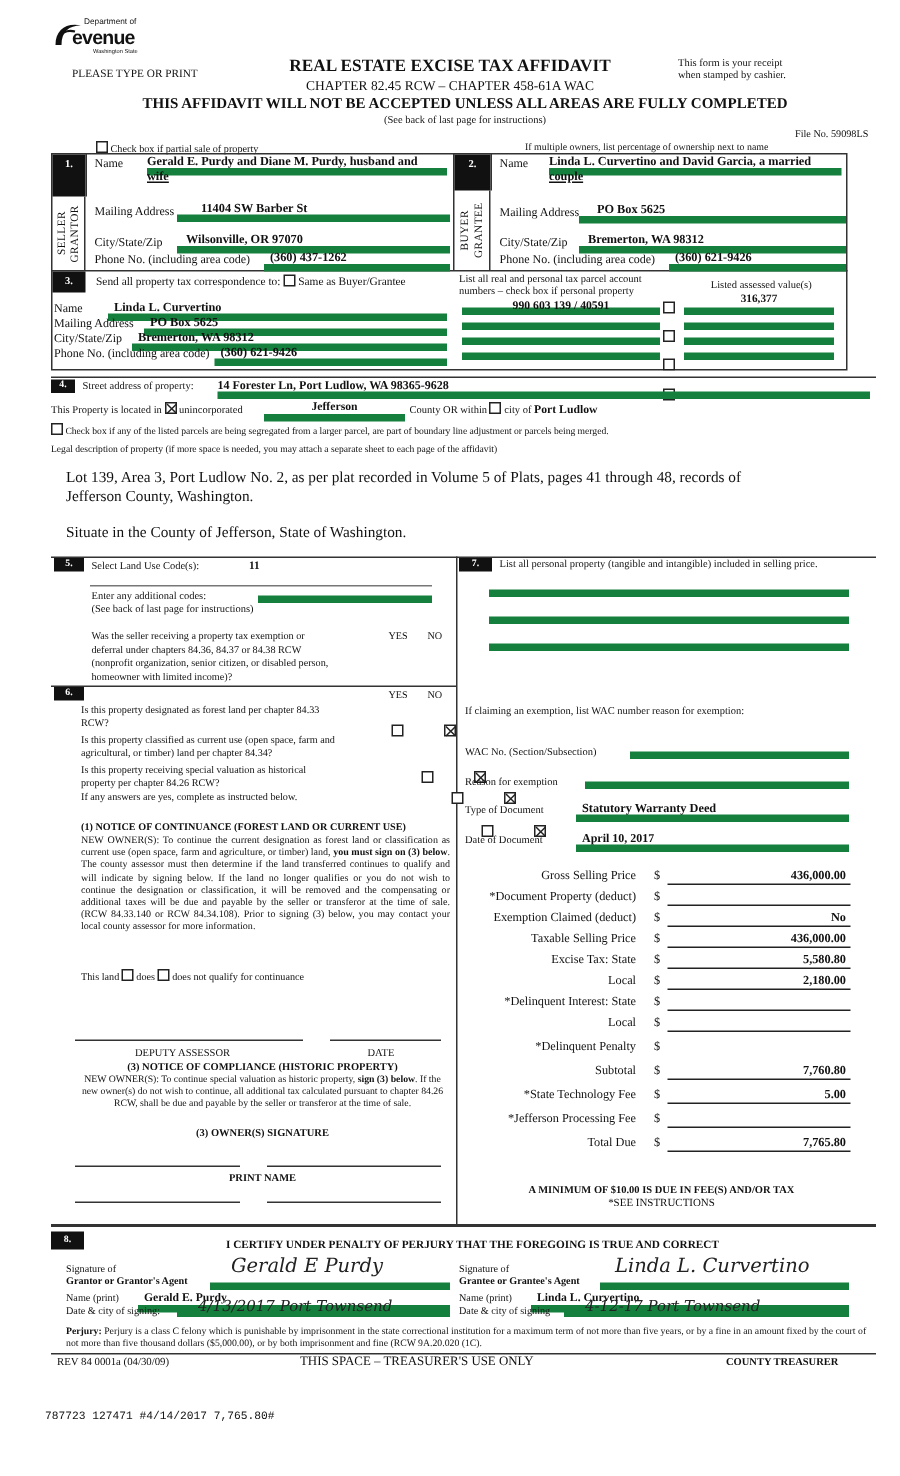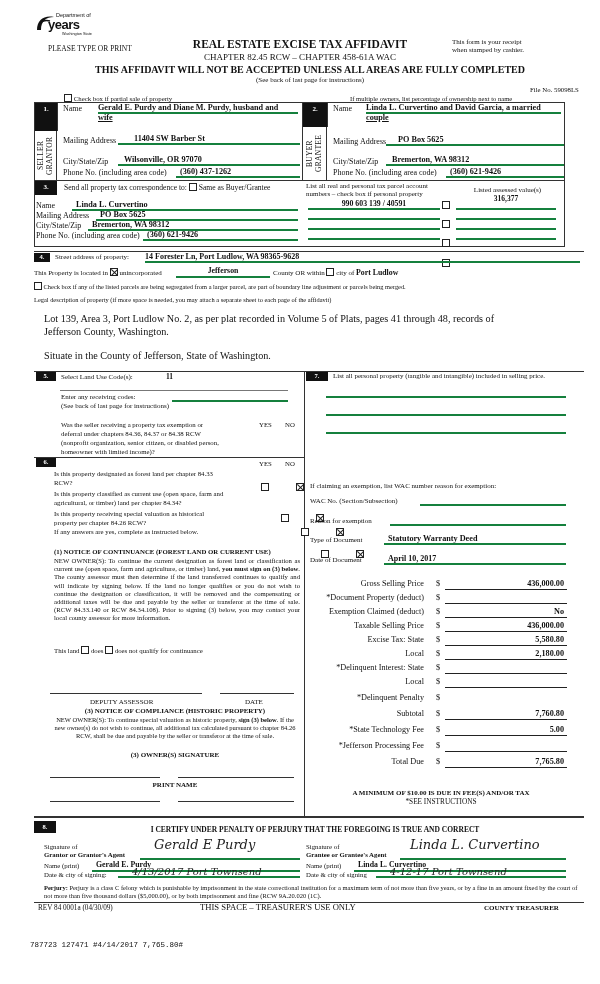--- a/index.html
+++ b/index.html
@@ -1,21 +1,21 @@
 <!DOCTYPE html>
 <html><head>
 <meta charset="utf-8">
 <style>
   * { box-sizing: border-box; margin: 0; padding: 0; }
   html, body { width: 600px; height: 984px; background: #ffffff; overflow: hidden; }
   body { font-family: "Liberation Serif", "DejaVu Serif", serif; color: #111; position: relative; font-size: 8px; line-height: 1.15; }
   .abs { position: absolute; }
   .b { font-weight: bold; }
   .num { background: #111; color: #fff; font-weight: bold; text-align: center; font-size: 7px; }
-  .uline { border-bottom: 2px solid #15803d; }
+  .uline { border-bottom: 5px solid #15803d; }
   .cb { display: inline-block; width: 8px; height: 8px; border: 1px solid #222; vertical-align: -1px; position: relative; background: #fff; }
   .cb.x::before, .cb.x::after { content: ""; position: absolute; left: 3px; top: -1px; width: 1px; height: 9px; background: #222; }
   .cb.x::before { transform: rotate(45deg); }
   .cb.x::after { transform: rotate(-45deg); }
   .vbox { border: 1px solid #333; }
   .vert { writing-mode: vertical-rl; transform: rotate(180deg); font-size: 7.5px; text-align: center; letter-spacing: 0.3px; }
   .hr { position: absolute; height: 1px; background: #333; }
   .vr { position: absolute; width: 1px; background: #333; }
   .tiny { font-size: 5.8px; }
   .center { text-align: center; }
@@ -31,21 +31,21 @@
 
 
 
 
 <div class="abs" style="left:34px;top:10px;width:60px;height:28px;">
   <svg class="abs" style="left:0;top:2px;" width="22" height="22" viewBox="0 0 22 22">
     <path d="M3 18 C3 8 10 3 20 5 C12 5 7 9 7 18 Z" fill="#111"></path>
     <path d="M6 12 C8 9 12 8 16 9" stroke="#111" stroke-width="1.5" fill="none"></path>
   </svg>
   <div class="abs tiny" style="left:22px;top:2px;font-family:'Liberation Sans',sans-serif;font-size:5.5px;">Department of</div>
-  <div class="abs b" style="left:14px;top:8px;font-family:'Liberation Sans',sans-serif;font-size:13px;letter-spacing:-0.5px;">years</div>
+  <div class="abs b" style="left:14px;top:8px;font-family:'Liberation Sans',sans-serif;font-size:13px;letter-spacing:-0.5px;">evenue</div>
   <div class="abs" style="left:28px;top:22px;font-family:'Liberation Sans',sans-serif;font-size:3.8px;">Washington State</div>
 </div>
 
 <div class="abs" style="left:48px;top:45px;font-size:7.5px;">PLEASE TYPE OR PRINT</div>
 <div class="abs b center" style="left:160px;top:38px;width:280px;font-size:11.5px;">REAL ESTATE EXCISE TAX AFFIDAVIT</div>
 <div class="abs center" style="left:160px;top:52px;width:280px;font-size:9px;">CHAPTER 82.45 RCW – CHAPTER 458-61A WAC</div>
 <div class="abs" style="left:452px;top:38px;font-size:7px;">This form is your receipt</div>
 <div class="abs" style="left:452px;top:46px;font-size:7px;">when stamped by cashier.</div>
 <div class="abs b center" style="left:40px;top:64px;width:540px;font-size:10px;">THIS AFFIDAVIT WILL NOT BE ACCEPTED UNLESS ALL AREAS ARE FULLY COMPLETED</div>
 <div class="abs center" style="left:40px;top:76px;width:540px;font-size:7px;">(See back of last page for instructions)</div>
@@ -168,21 +168,21 @@
 
 <div class="hr" style="left:34px;top:371px;width:550px;"></div>
 <div class="vr" style="left:304px;top:371px;height:445px;"></div>
 <div class="hr" style="left:34px;top:816px;width:550px;height:2px;"></div>
 
 
 <div class="abs num" style="left:36px;top:372px;width:20px;height:9px;font-size:6.5px;">5.</div>
 <div class="abs" style="left:61px;top:373px;font-size:7px;">Select Land Use Code(s):</div>
 <div class="abs b" style="left:166px;top:373px;font-size:7.5px;">11</div>
 <div class="hr" style="left:60px;top:390px;width:228px;background:#777;"></div>
-<div class="abs" style="left:61px;top:393px;font-size:7px;">Enter any receiving codes:</div>
+<div class="abs" style="left:61px;top:393px;font-size:7px;">Enter any additional codes:</div>
 <div class="abs uline" style="left:172px;top:393px;width:116px;height:9px;"></div>
 <div class="abs" style="left:61px;top:402px;font-size:7px;">(See back of last page for instructions)</div>
 
 <div class="abs" style="left:61px;top:421px;font-size:6.8px;">Was the seller receiving a property tax exemption or</div>
 <div class="abs" style="left:61px;top:430px;font-size:6.8px;">deferral under chapters 84.36, 84.37 or 84.38 RCW</div>
 <div class="abs" style="left:61px;top:439px;font-size:6.8px;">(nonprofit organization, senior citizen, or disabled person,</div>
 <div class="abs" style="left:61px;top:448px;font-size:6.8px;">homeowner with limited income)?</div>
 <div class="abs" style="left:259px;top:421px;font-size:6.8px;">YES</div>
 <div class="abs" style="left:285px;top:421px;font-size:6.8px;">NO</div>
 <span class="abs cb" style="left:261px;top:446px;"></span>
@@ -236,21 +236,21 @@
 <div class="hr" style="left:50px;top:801px;width:110px;"></div>
 <div class="hr" style="left:178px;top:801px;width:116px;"></div>
 
 
 <div class="abs num" style="left:306px;top:372px;width:22px;height:9px;font-size:6.5px;">7.</div>
 <div class="abs" style="left:333px;top:372px;width:230px;font-size:7px;">List all personal property (tangible and intangible) included in selling price.</div>
 <div class="abs uline" style="left:326px;top:390px;width:240px;height:8px;"></div>
 <div class="abs uline" style="left:326px;top:408px;width:240px;height:8px;"></div>
 <div class="abs uline" style="left:326px;top:426px;width:240px;height:8px;"></div>
 
-<div class="abs" style="left:310px;top:482px;font-size:7px;">If claiming an exemption, list WAC number reason for exemption:</div>
+<div class="abs" style="left:310px;top:470px;font-size:7px;">If claiming an exemption, list WAC number reason for exemption:</div>
 <div class="abs" style="left:310px;top:497px;font-size:7px;">WAC No. (Section/Subsection)</div>
 <div class="abs uline" style="left:420px;top:497px;width:146px;height:9px;"></div>
 <div class="abs" style="left:310px;top:517px;font-size:7px;">Reason for exemption</div>
 <div class="abs uline" style="left:390px;top:517px;width:176px;height:9px;"></div>
 <div class="abs" style="left:310px;top:536px;font-size:7px;">Type of Document</div>
 <div class="abs b uline" style="left:384px;top:534px;width:182px;font-size:8.2px;padding-left:4px;">Statutory Warranty Deed</div>
 <div class="abs" style="left:310px;top:556px;font-size:7px;">Date of Document</div>
 <div class="abs b uline" style="left:384px;top:554px;width:182px;font-size:8px;padding-left:4px;">April 10, 2017</div>
 
 

